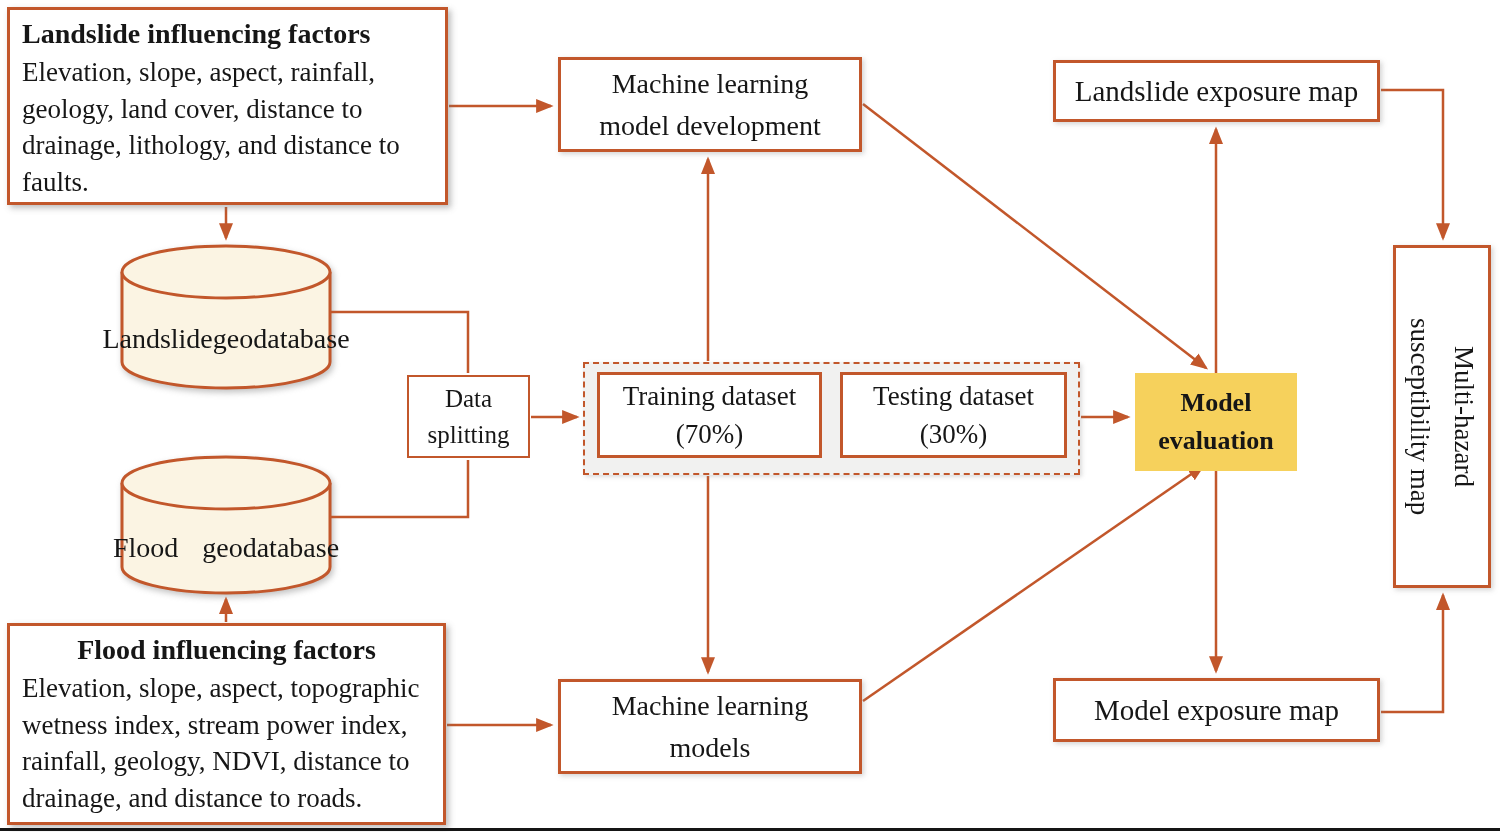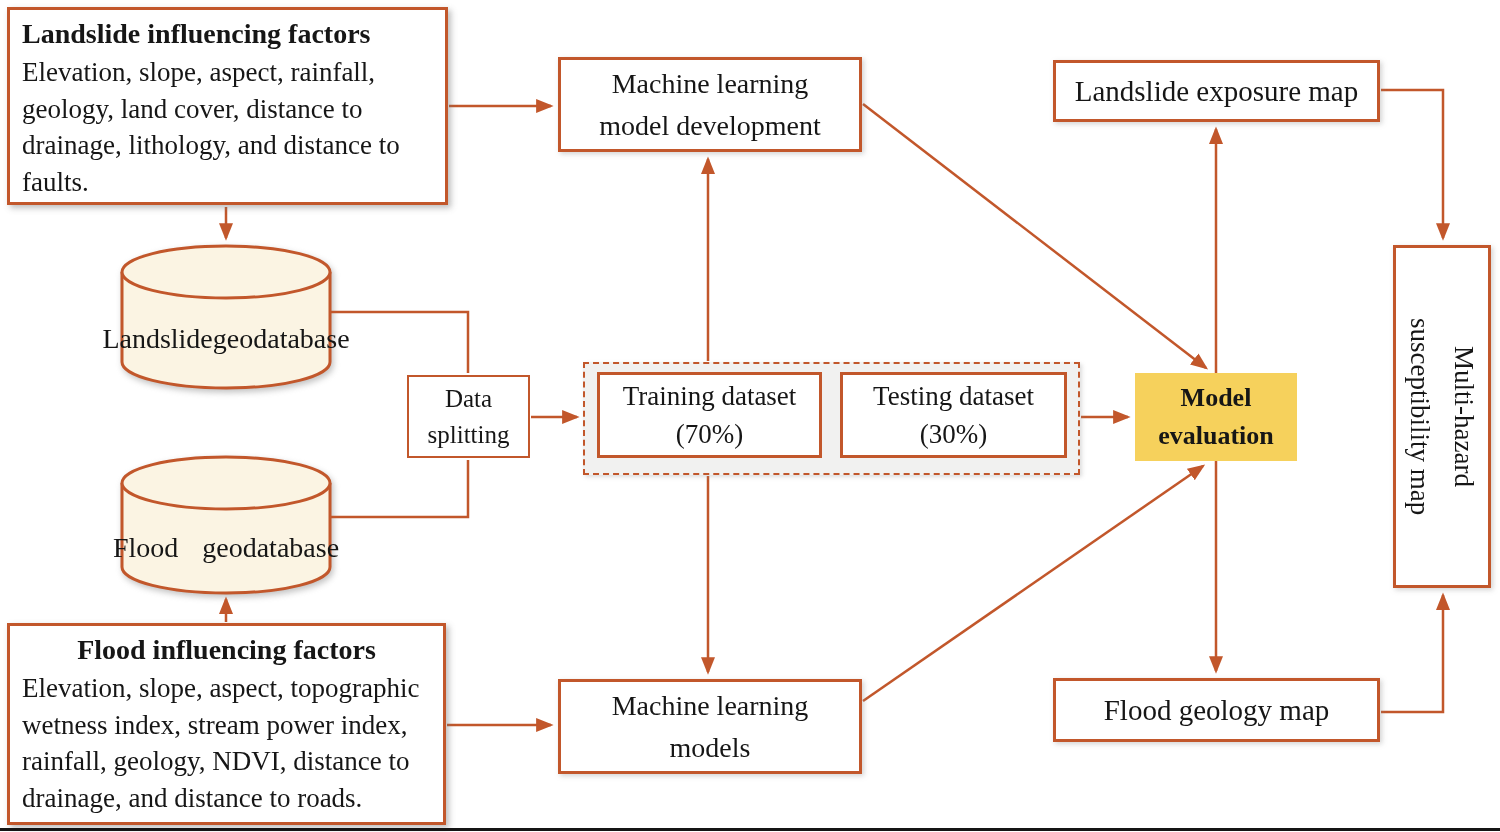--- a/index.html
+++ b/index.html
@@ -40,21 +40,21 @@
 
   #dashed-panel {
     left:583px; top:362px; width:497px; height:113px;
     background:#f1f1f0; border:2px dashed #c2572b;
     box-shadow:2px 2px 4px rgba(140,140,140,0.30);
   }
   #training-box { left:597px; top:372px; width:225px; height:86px; font-size:27px; line-height:38px; }
   #testing-box  { left:840px; top:372px; width:227px; height:86px; font-size:27px; line-height:38px; }
 
   #model-eval {
-    left:1135px; top:373px; width:162px; height:88px;
+    left:1135px; top:373px; width:162px; height:98px;
     background:#f6d15c; border:none;
     font-weight:bold; font-size:26px; line-height:38px;
   }
 
   .cyl-label {
     position:absolute; z-index:2; display:flex; flex-direction:row;
     align-items:center; justify-content:center; text-align:center;
     font-size:28px; line-height:36px;
   }
   #landslide-cyl-label { left:122px; top:296px; width:208px; height:86px; }
@@ -150,21 +150,21 @@
   <div class="node" id="model-eval">
     <span>Model</span>
     <span>evaluation</span>
   </div>
 
   <div class="node soft-shadow" id="landslide-exposure">
     <span>Landslide exposure map</span>
   </div>
 
   <div class="node soft-shadow" id="flood-exposure">
-    <span>Flood geology map</span>
+    <span>Model exposure map</span>
   </div>
 
   <div class="node soft-shadow" id="multi-hazard">
     <div class="vtext">
       <span>Multi-hazard</span>
       <span>susceptibility map</span>
     </div>
   </div>
 
   <div id="bottom-rule"></div>

